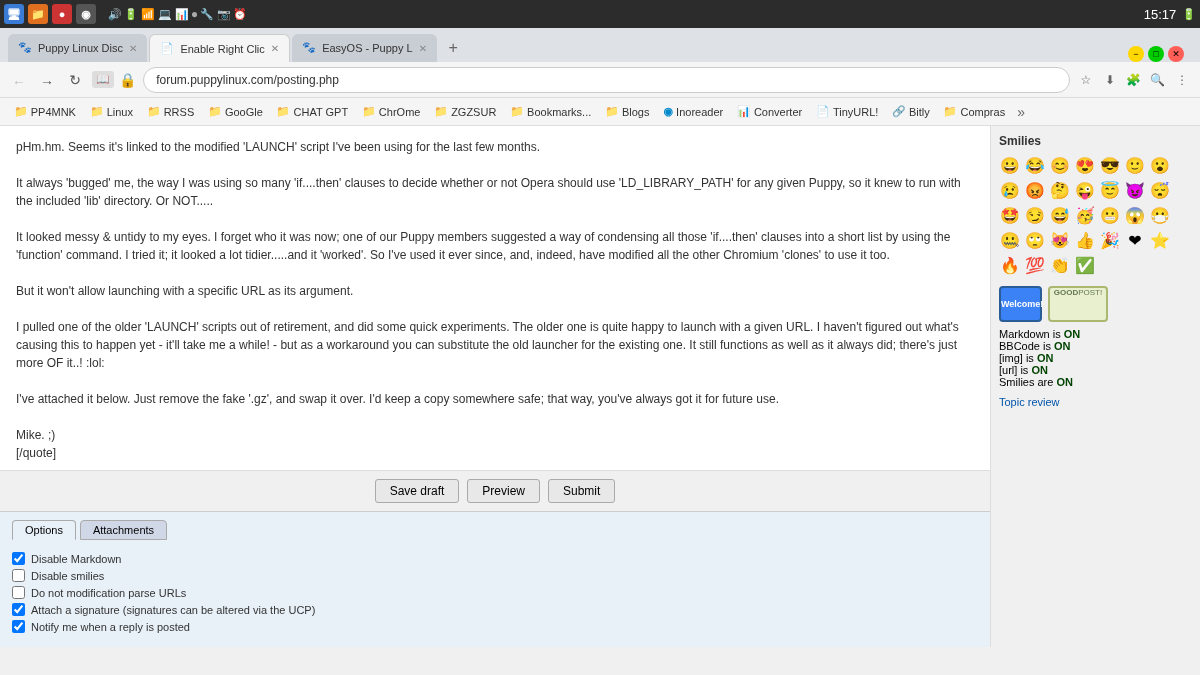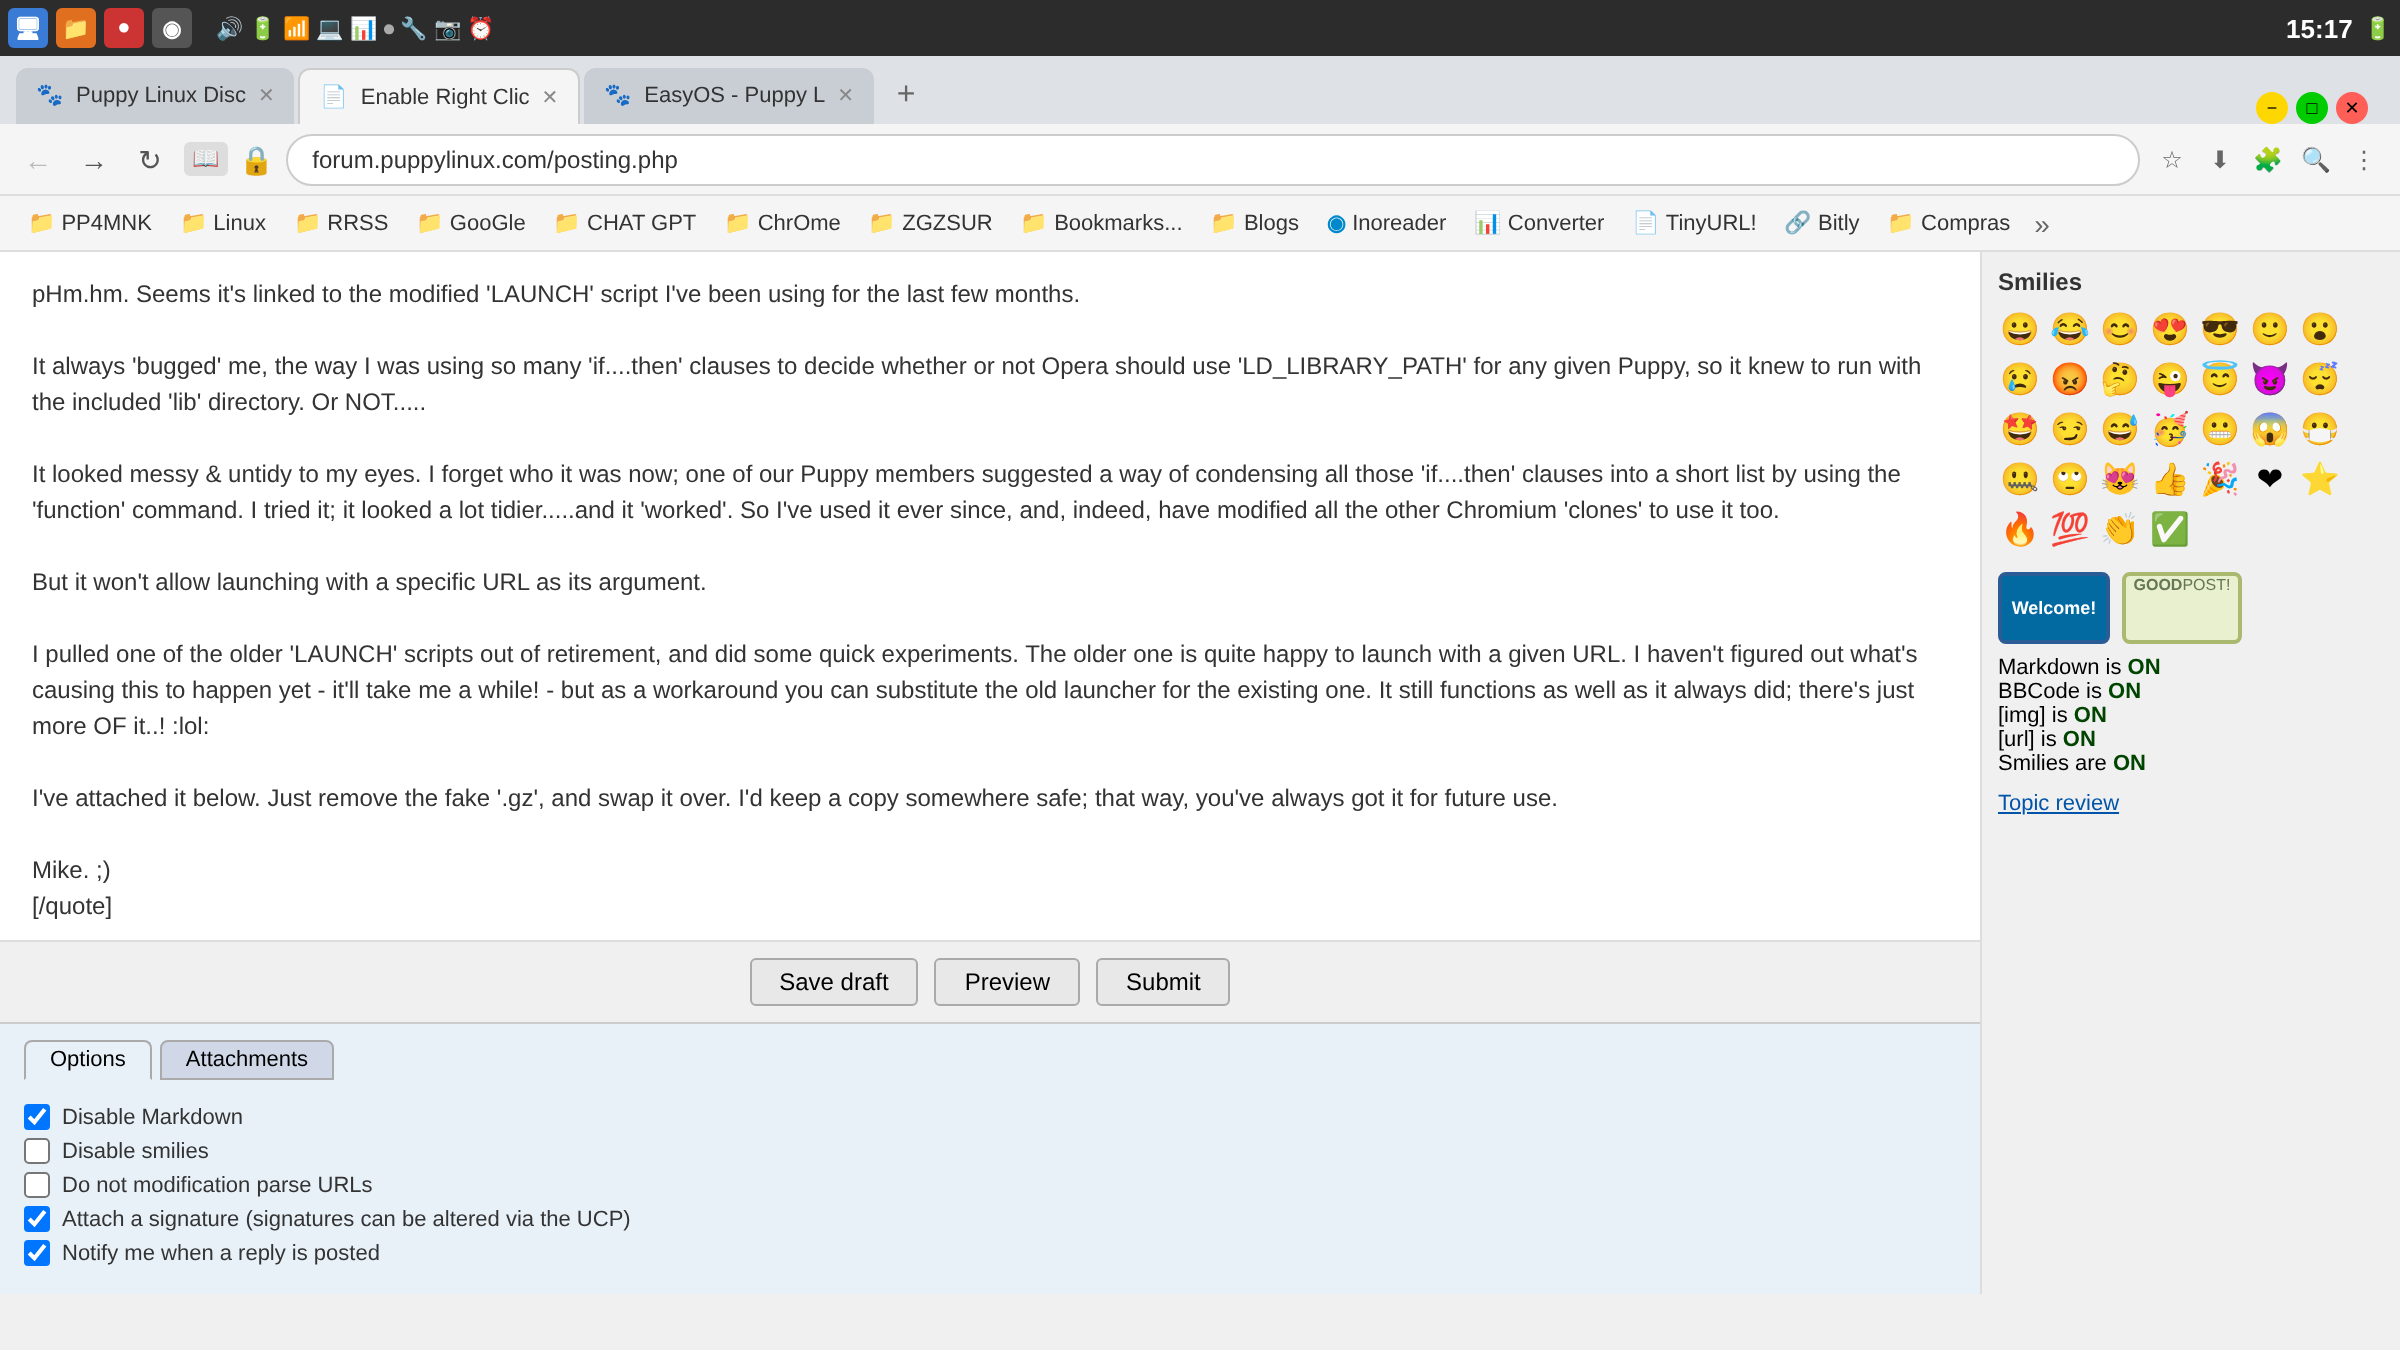--- a/index.html
+++ b/index.html
@@ -22,21 +22,21 @@
       width: 20px; height: 20px;
       border-radius: 3px;
       display: flex; align-items: center; justify-content: center;
       font-size: 11px; color: white; font-weight: bold;
     }
     .ti-blue { background: #3a7bd5; }
     .ti-orange { background: #e07020; }
     .ti-red { background: #cc3333; }
     .ti-dark { background: #555; }
 
-    .clock { font-size: 13px; font-weight: bold; color: white; }
+    .clock { font-size: 13px; font-weight: normal; color: white; }
 
     
     .browser-window {
       background: #f0f0f0;
       height: 647px;
     }
     .wc-btn {
       width: 16px; height: 16px;
       border-radius: 50%;
       border: none; cursor: pointer;
@@ -240,46 +240,45 @@
       font-size: 16px;
       cursor: pointer;
     }
 
     .welcome-images {
       display: flex;
       gap: 6px;
       margin: 6px 0;
     }
     .welcome-badge {
-      width: 56px; height: 36px;
-      background: #0369a1;
+      width: 43px; height: 36px;
+      background: #3b82f6;
       color: white;
       font-size: 9px;
-      display: flex; align-items: center; justify-content: center;
+      display: flex; align-items: center; justify-content: flex-start;
       border-radius: 4px;
       border: 2px solid #2a5c95;
       font-weight: bold;
     }
     .good-post-badge {
       width: 60px; height: 36px;
       background: #e8f0d0;
       color: #444;
       font-size: 8px;
       display: flex; flex-direction: row; align-items: flex-start; justify-content: center;
       border-radius: 4px;
       border: 2px solid #aab870;
     }
 
     .markdown-status { font-size: 11px; margin-top: 0; }
     .status-on { font-weight: bold; color: #004400; }
 
     .topic-review-link {
       color: #0055aa;
       font-size: 11px;
-      text-decoration: underline;
       cursor: pointer;
       display: block;
       margin-top: 8px;
     }
 
     .editor-scroll {
       height: 360px;
       overflow-y: scroll;
     }
     .editor-scroll::-webkit-scrollbar { width: 12px; }

